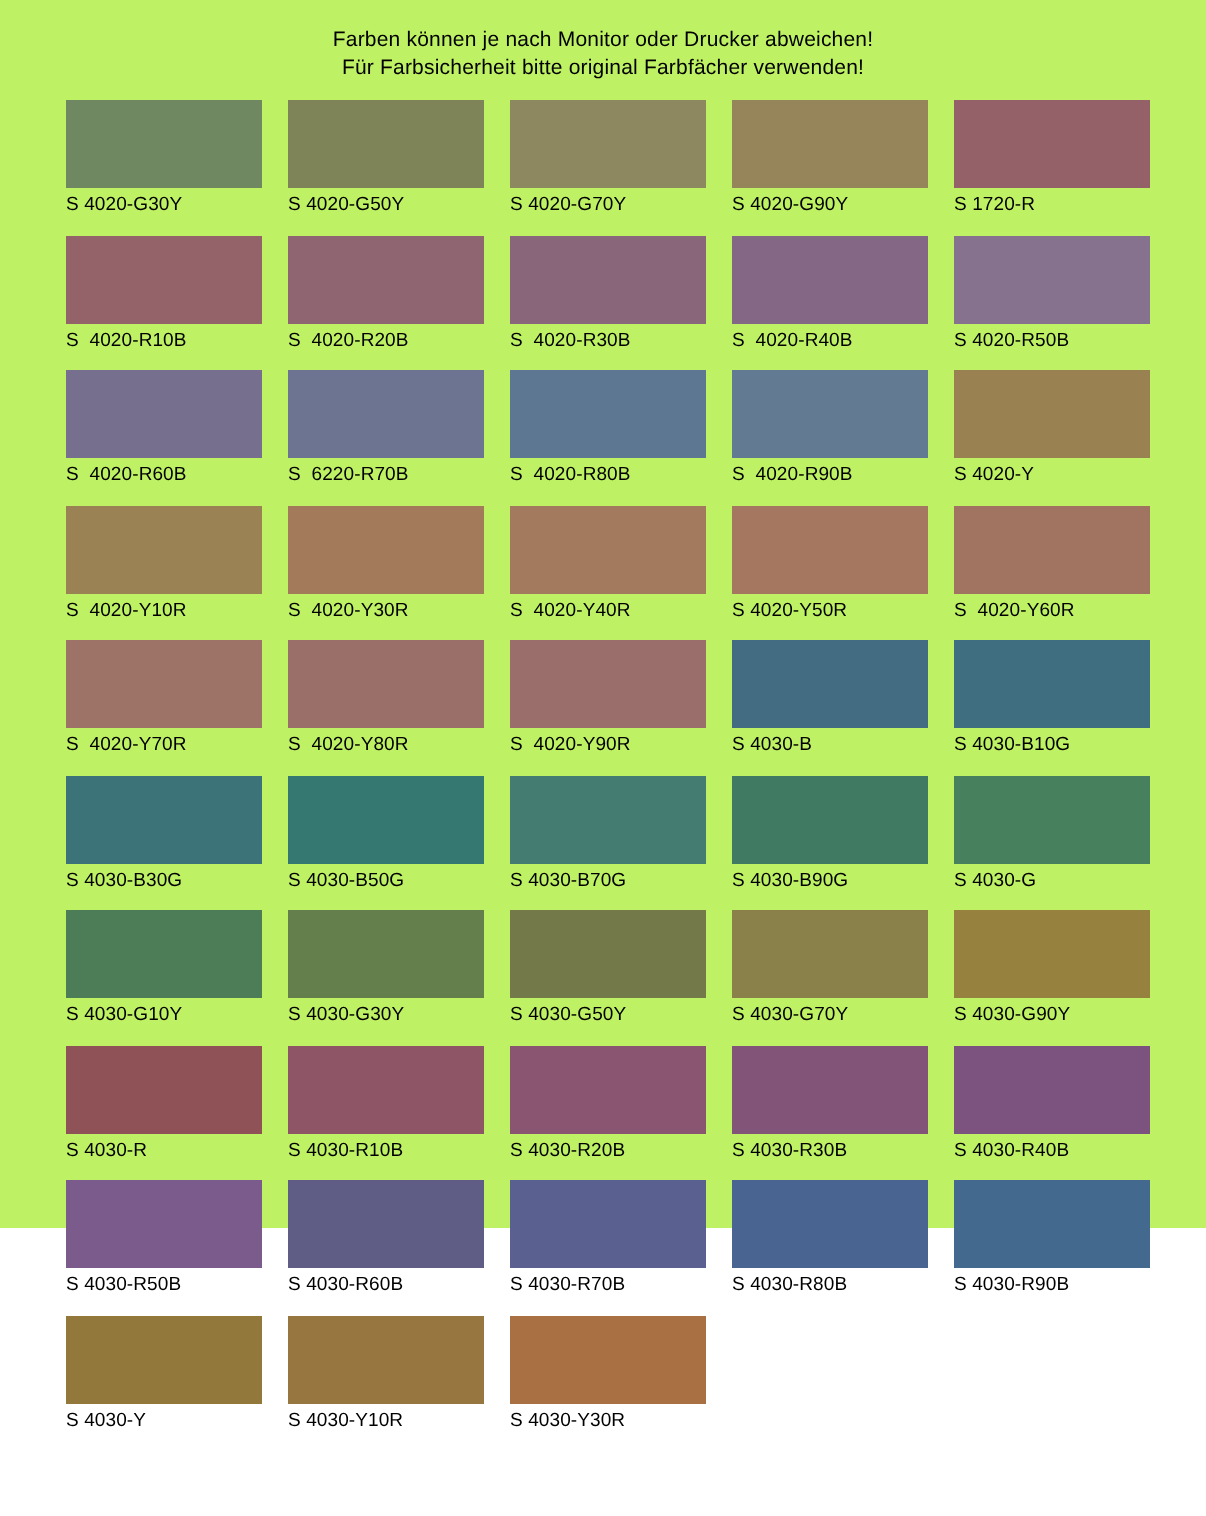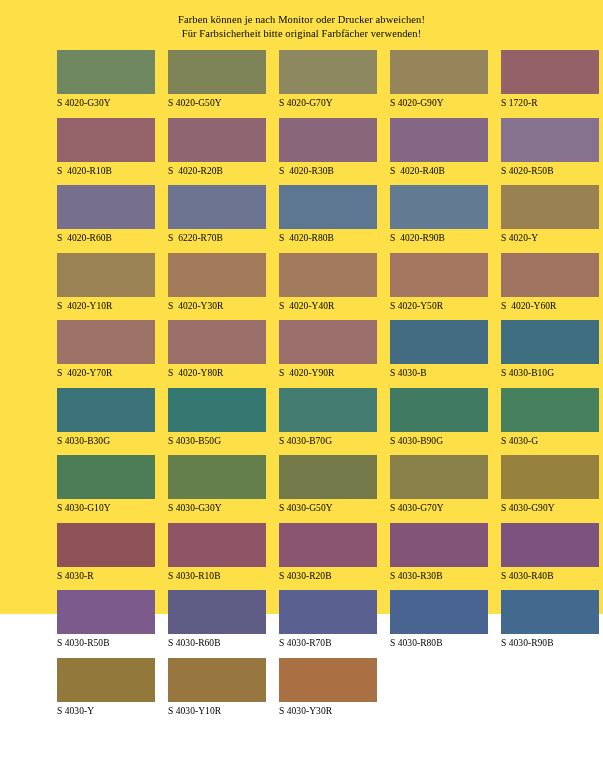--- a/index.html
+++ b/index.html
@@ -14,22 +14,21 @@
     font-family: "Liberation Sans", sans-serif;
     color: #000000;
     overflow: hidden;
     position: relative;
   }
   #page {
     width: 603px;
     height: 614px;
     box-sizing: border-box;
     position: relative;
-    background: #fde047;
-    font-family: Liberation Serif, serif;
+    background: #bef264;
   }
   .notice {
     text-align: center;
     padding-top: 13px;
     line-height: 14px;
   }
   .notice-line {
     font-size: 10.5px;
     letter-spacing: 0.1px;
     color: #000000;
@@ -37,21 +36,20 @@
   }
   .grid {
     position: absolute;
     top: 50px;
     left: 33px;
     width: 540px;
     display: grid;
     grid-template-columns: repeat(5, 98px);
     grid-column-gap: 13px;
     grid-row-gap: 8.5px;
-    margin-left: 24px;
   }
   .swatch-cell {
     width: 98px;
   }
   .swatch-chip {
     width: 98px;
     height: 44px;
     display: block;
   }
   .swatch-label {

